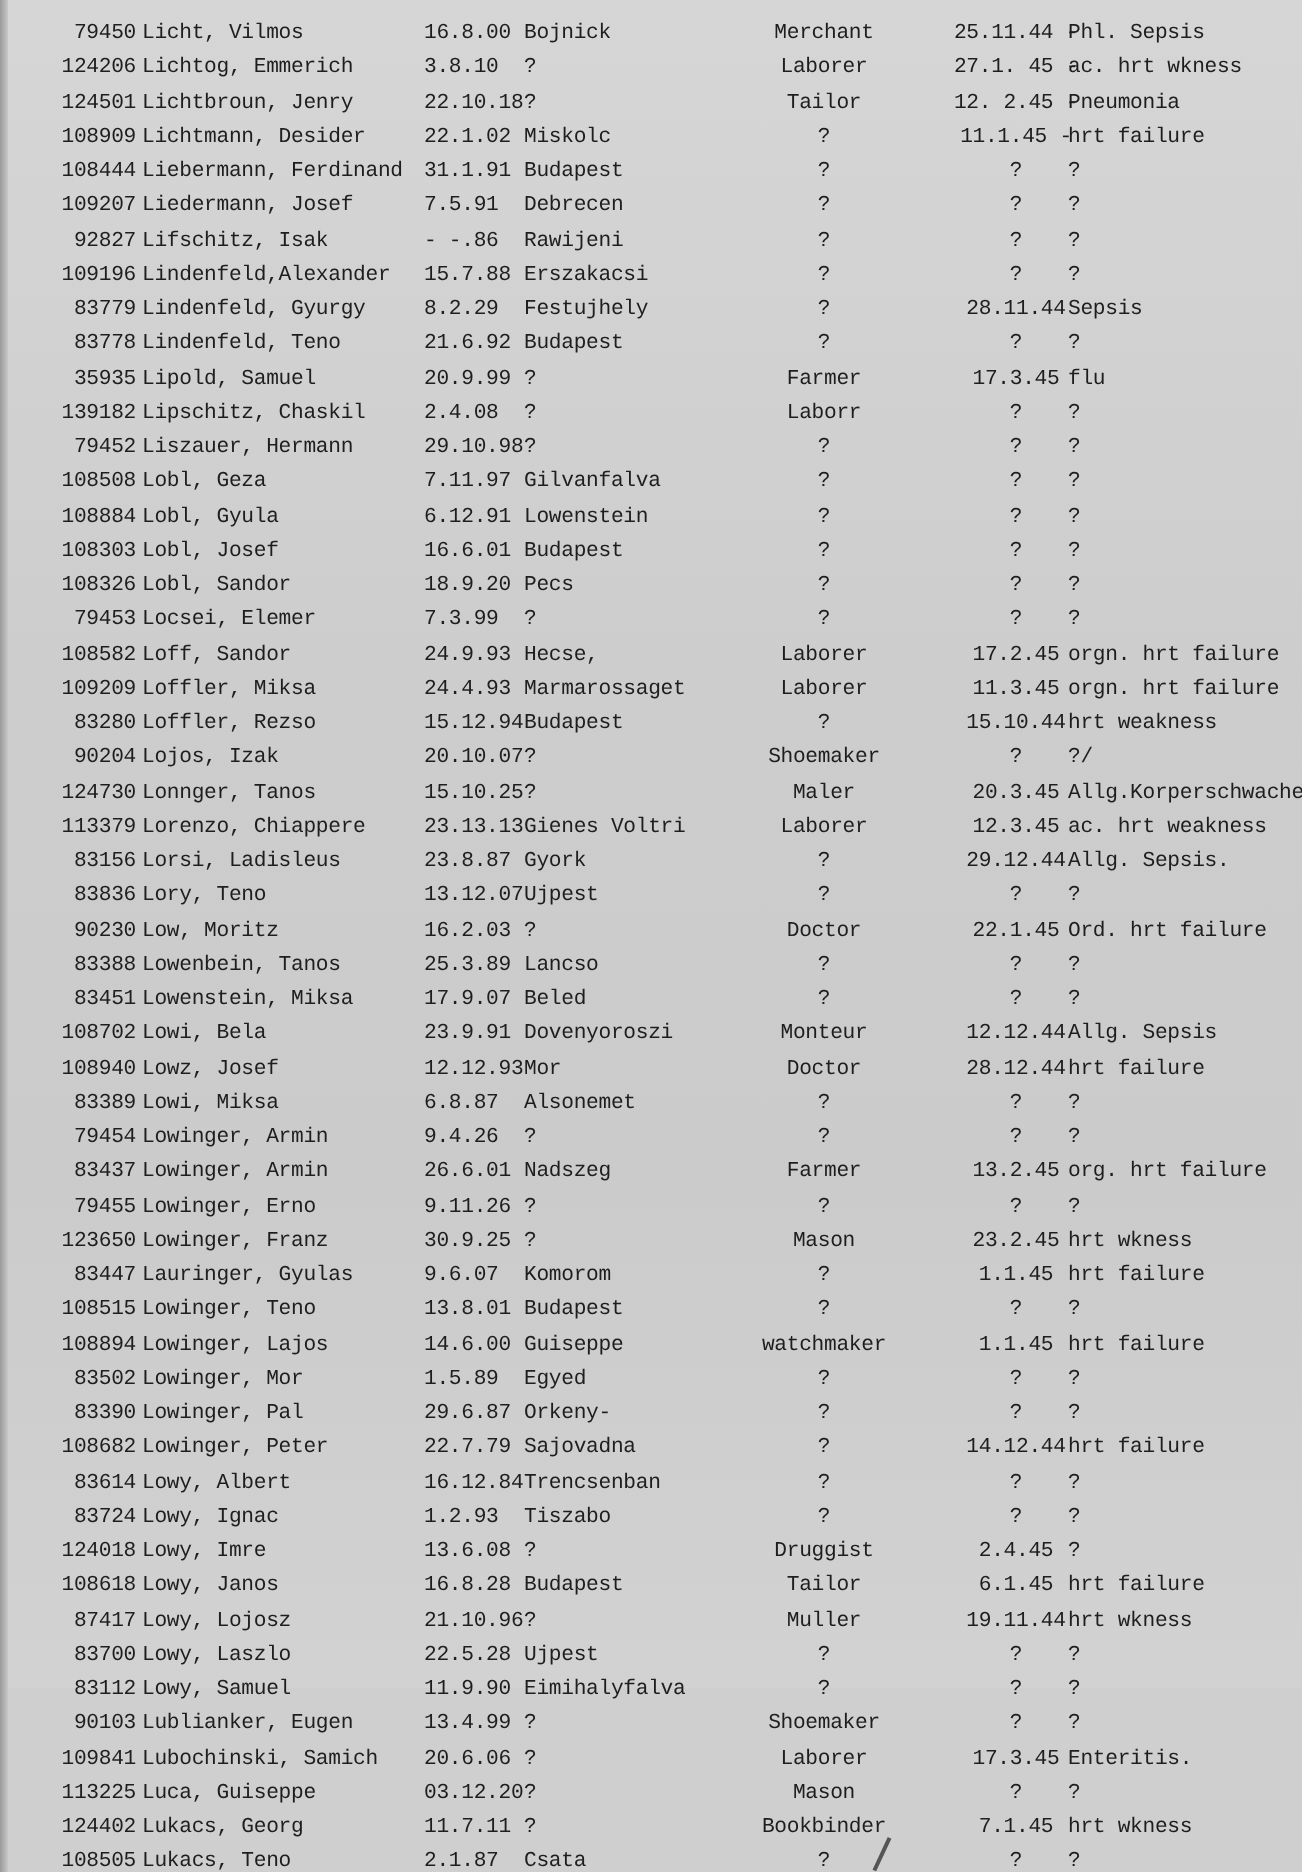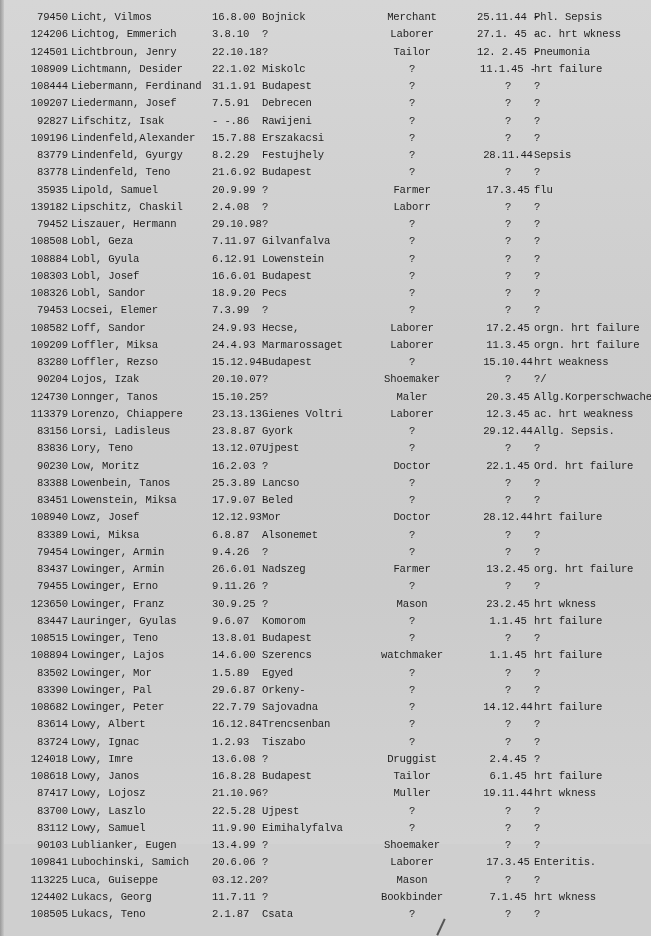--- a/index.html
+++ b/index.html
@@ -297,20 +297,29 @@
       <div class="row">
         <span class="c-num">83451</span>
         <span class="c-name">Lowenstein, Miksa</span>
         <span class="c-dob">17.9.07</span>
         <span class="c-place">Beled</span>
         <span class="c-occ">?</span>
         <span class="c-dod">?</span>
         <span class="c-cause">?</span>
       </div>
       <div class="row">
+        <span class="c-num">108702</span>
+        <span class="c-name">Lowi, Bela</span>
+        <span class="c-dob">23.9.91</span>
+        <span class="c-place">Dovenyoroszi</span>
+        <span class="c-occ">Monteur</span>
+        <span class="c-dod">12.12.44</span>
+        <span class="c-cause">Allg. Sepsis</span>
+      </div>
+      <div class="row">
         <span class="c-num">108940</span>
         <span class="c-name">Lowz, Josef</span>
         <span class="c-dob">12.12.93</span>
         <span class="c-place">Mor</span>
         <span class="c-occ">Doctor</span>
         <span class="c-dod">28.12.44</span>
         <span class="c-cause">hrt failure</span>
       </div>
       <div class="row">
         <span class="c-num">83389</span>
@@ -372,21 +381,21 @@
         <span class="c-dob">13.8.01</span>
         <span class="c-place">Budapest</span>
         <span class="c-occ">?</span>
         <span class="c-dod">?</span>
         <span class="c-cause">?</span>
       </div>
       <div class="row">
         <span class="c-num">108894</span>
         <span class="c-name">Lowinger, Lajos</span>
         <span class="c-dob">14.6.00</span>
-        <span class="c-place">Szerencs</span>
+        <span class="c-place">Guiseppe</span>
         <span class="c-occ">watchmaker</span>
         <span class="c-dod">1.1.45</span>
         <span class="c-cause">hrt failure</span>
       </div>
       <div class="row">
         <span class="c-num">83502</span>
         <span class="c-name">Lowinger, Mor</span>
         <span class="c-dob">1.5.89</span>
         <span class="c-place">Egyed</span>
         <span class="c-occ">?</span>

